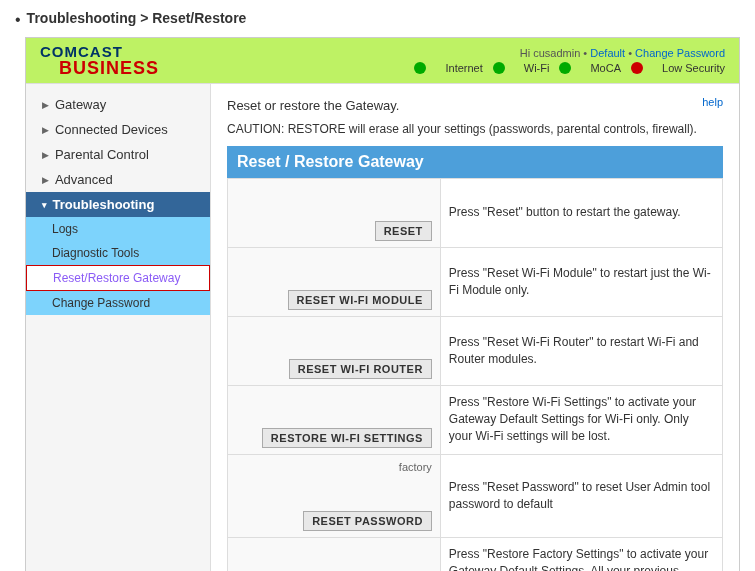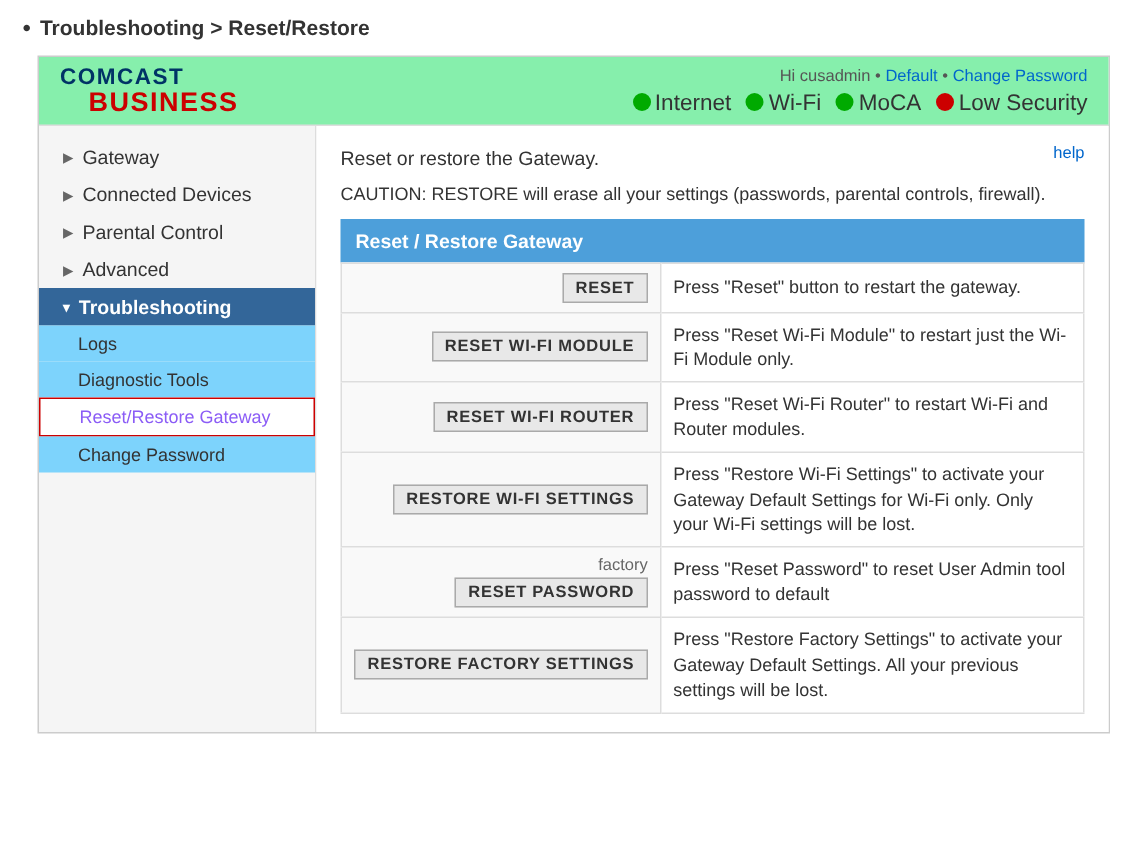--- a/index.html
+++ b/index.html
@@ -31,21 +31,21 @@
     .bullet-text strong {
       font-weight: bold;
     }
     .main-box {
       border: 1px solid #ccc;
       margin-left: 10px;
       background: #fff;
     }
     
     .header-bar {
-      background: #86efac;
+      background: #bef264;
       border-bottom: 1px solid #ddd;
       padding: 6px 14px;
       display: flex;
       align-items: center;
       justify-content: space-between;
     }
     .logo-area {
       display: flex;
       flex-direction: column;
       line-height: 1;
@@ -78,22 +78,22 @@
       text-decoration: none;
     }
     .status-row {
       display: flex;
       gap: 10px;
       align-items: center;
     }
     .status-item {
       display: flex;
       align-items: center;
-      gap: 3px;
-      font-size: 15px;
+      gap: 19px;
+      font-size: 11px;
     }
     .status-dot {
       width: 12px;
       height: 12px;
       border-radius: 50%;
       display: inline-block;
     }
     .dot-green { background: #00aa00; }
     .dot-red { background: #cc0000; }
     
@@ -175,21 +175,21 @@
       font-size: 12px;
       color: #333;
       margin-top: 6px;
     }
     
     .section-header {
       background: #4d9fda;
       color: #fff;
       font-weight: bold;
       padding: 7px 10px;
-      font-size: 13px;
+      font-size: 16px;
       margin-top: 10px;
     }
     .action-table {
       width: 100%;
       border-collapse: collapse;
       border: 1px solid #ddd;
       font-size: 12px;
     }
     .action-table tr {
       border-bottom: 1px solid #ddd;
@@ -211,20 +211,21 @@
     }
     .action-btn {
       background: #e8e8e8;
       border: 1px solid #aaa;
       padding: 3px 8px;
       font-size: 11px;
       font-weight: bold;
       cursor: pointer;
       color: #333;
       letter-spacing: 0.5px;
+      margin-top: 36px;
     }
   </style>
 </head>
 <body>
 
 <div class="outer-container">
 
   <div class="bullet-header">
     <span class="bullet-dot">•</span>
     <span class="bullet-text">

